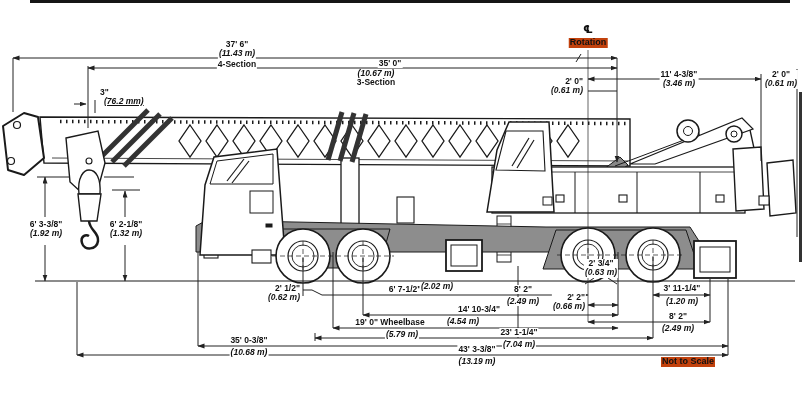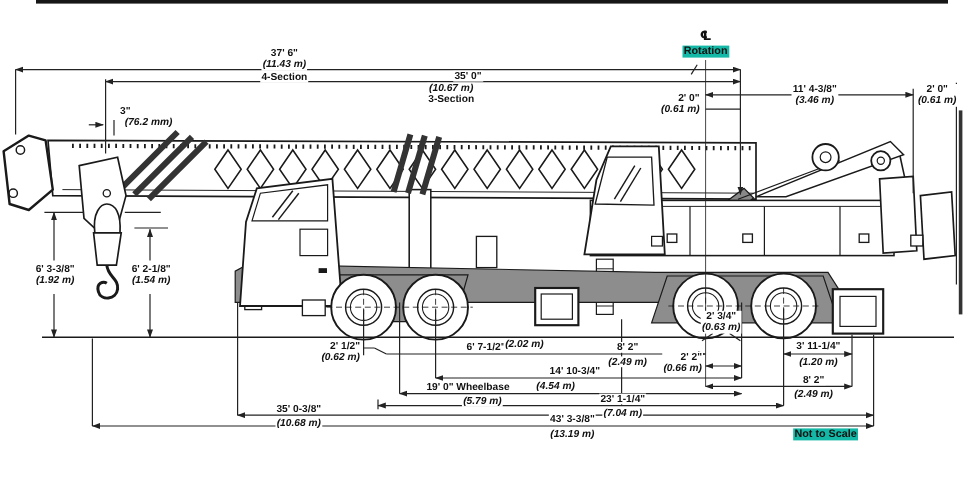--- a/index.html
+++ b/index.html
@@ -8,21 +8,21 @@
   #stage svg{position:absolute;left:0;top:0;}
   .dim-label{position:absolute;font:bold 8.5px/1.1 "Liberation Sans",sans-serif;
              color:#111;background:#fff;padding:0 1px;white-space:nowrap;z-index:5;}
   .dim-label span{display:block;}
   .dim-label .metric{font-style:italic;}
   .ctr{transform:translateX(-50%);text-align:center;}
   .rgt{transform:translateX(-100%);text-align:right;}
   .cl-sym{position:absolute;font:bold 11px/1 "DejaVu Sans",sans-serif;color:#111;
           transform:translateX(-50%);z-index:5;}
   .note{position:absolute;font:bold 9px/1.1 "Liberation Sans",sans-serif;color:#111;
-        transform:translateX(-50%);z-index:5;background:#14b8a6;padding:0 1px;white-space:nowrap;}
+        transform:translateX(-50%);z-index:5;background:#c2410c;padding:0 1px;white-space:nowrap;}
 </style>
 </head>
 <body>
 
 <div id="stage">
 
 <svg width="803" height="402" viewBox="0 0 803 402">
   <defs>
     <marker id="arE" markerWidth="7" markerHeight="6" refX="6.5" refY="2.5" orient="auto" markerUnits="userSpaceOnUse">
       <path d="M0,0 L7,2.5 L0,5 Z" fill="#222"></path>
@@ -248,21 +248,21 @@
   <span>35' 0"</span>
 </div>
 <div class="dim-label ctr" style="left:376px;top:69px;">
   <span class="metric">(10.67 m)</span>
   <span>3-Section</span>
 </div>
 
 <div class="dim-label" style="left:99px;top:88px;">
   <span>3"</span>
 </div>
-<div class="dim-label" style="left:103px;top:97px;">
+<div class="dim-label" style="left:103px;top:97px;text-decoration:underline;">
   <span class="metric">(76.2 mm)</span>
 </div>
 
 <div class="dim-label rgt" style="left:584px;top:77px;">
   <span>2' 0"</span>
   <span class="metric">(0.61 m)</span>
 </div>
 
 <div class="dim-label ctr" style="left:679px;top:70px;">
   <span>11' 4-3/8"</span>
@@ -273,21 +273,21 @@
   <span>2' 0"</span>
   <span class="metric">(0.61 m)</span>
 </div>
 
 <div class="dim-label ctr" style="left:46px;top:220px;">
   <span>6' 3-3/8"</span>
   <span class="metric">(1.92 m)</span>
 </div>
 <div class="dim-label ctr" style="left:126px;top:220px;">
   <span>6' 2-1/8"</span>
-  <span class="metric">(1.54 m)</span>
+  <span class="metric">(1.32 m)</span>
 </div>
 
 <div class="dim-label rgt" style="left:301px;top:284px;">
   <span>2' 1/2"</span>
   <span class="metric">(0.62 m)</span>
 </div>
 
 <div class="dim-label ctr" style="left:405px;top:285px;">
   <span>6' 7-1/2"</span>
 </div>

